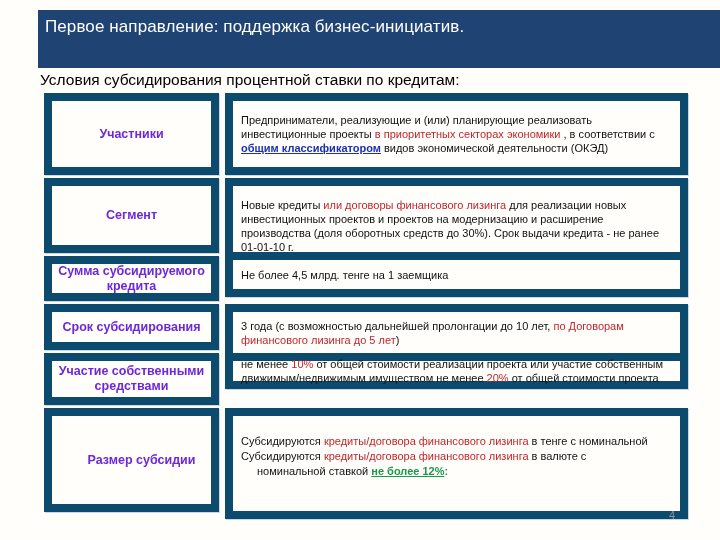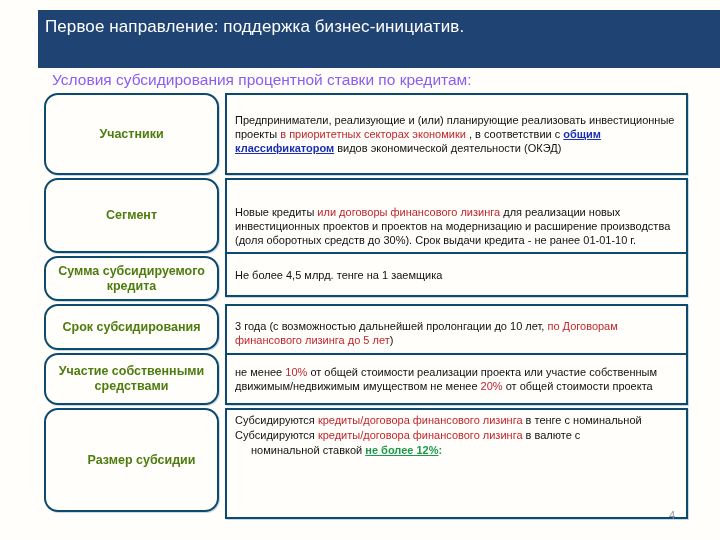--- a/index.html
+++ b/index.html
@@ -11,35 +11,34 @@
   .header-band {
     position:absolute; left:38px; top:10px; width:682px; height:58px;
     background:#1f4373;
   }
   .header-title {
     position:absolute; left:45px; top:17px;
     color:#ffffff; font-size:17px; font-family:"Liberation Sans", sans-serif;
     letter-spacing:0.1px;
   }
   .subtitle {
-    position:absolute; left:52px; top:71px;
-    color:#8b5cf6; font-size:15.5px; font-family:"Liberation Sans", sans-serif;
+    position:absolute; left:40px; top:71px;
+    color:#000000; font-size:15.5px; font-family:"Liberation Sans", sans-serif;
   }
   .box {
     position:absolute; box-sizing:border-box;
-    border:2px solid #0c4a6e;
+    border:8px solid #0c4a6e;
     background:#fffefa;
     box-shadow: 1px 1px 0 #c9d8e6;
   }
   .lbox {
     left:44px; width:175px;
     display:flex; align-items:center; justify-content:center; text-align:center;
-    font-weight:bold; font-size:12.5px; color:#4d7c0f; line-height:15px;
+    font-weight:bold; font-size:12.5px; color:#6d28d9; line-height:15px;
     padding:0 4px;
-    border-radius:14px;
   }
   .rbox {
     left:225px; width:463px;
     display:flex; align-items:center;
     font-size:11px; color:#111; line-height:14px;
     padding:0 8px;
   }
   .rbox .txt { width:100%; }
   .red { color:#c0262c; }
   .link { color:#1a2fb5; font-weight:bold; text-decoration:underline; }
@@ -91,30 +90,30 @@
 </div>
 <div class="box rbox" style="top:304px;height:58px;">
   <div class="txt">
     <span>3 года (с возможностью дальнейшей пролонгации до 10 лет, </span><span class="red">по Договорам финансового лизинга до 5 лет</span><span>)</span>
   </div>
 </div>
 
 <div class="box lbox" style="top:353px;height:52px;">
   <span>Участие собственными средствами</span>
 </div>
-<div class="box rbox" style="top:353px;height:52px;">
+<div class="box rbox" style="top:353px;height:36px;">
   <div class="txt">
     <span>не менее </span><span class="red">10%</span><span> от общей стоимости реализации проекта или участие собственным движимым/недвижимым имуществом не менее </span><span class="red">20%</span><span> от общей стоимости проекта</span>
   </div>
 </div>
 
 <div class="box lbox" style="top:408px;height:104px;padding-left:24px;">
   <span>Размер субсидии</span>
 </div>
-<div class="box rbox r6" style="top:408px;height:111px;align-items:flex-start;padding-top:3px;">
+<div class="box rbox r6" style="top:408px;height:111px;align-items:flex-start;padding-top:18px;">
   <div class="txt">
     <span class="line"><span>Субсидируются </span><span class="red">кредиты/договора финансового лизинга</span><span> в тенге с номинальной</span></span>
     <span class="line"><span>Субсидируются </span><span class="red">кредиты/договора финансового лизинга</span><span>  в валюте с</span></span>
     <span class="line indent"><span>номинальной ставкой </span><span class="green">не более 12%</span><span class="green" style="text-decoration:none">:</span></span>
   </div>
 </div>
 
 <div class="pagenum">4</div>
 
 </body></html>

